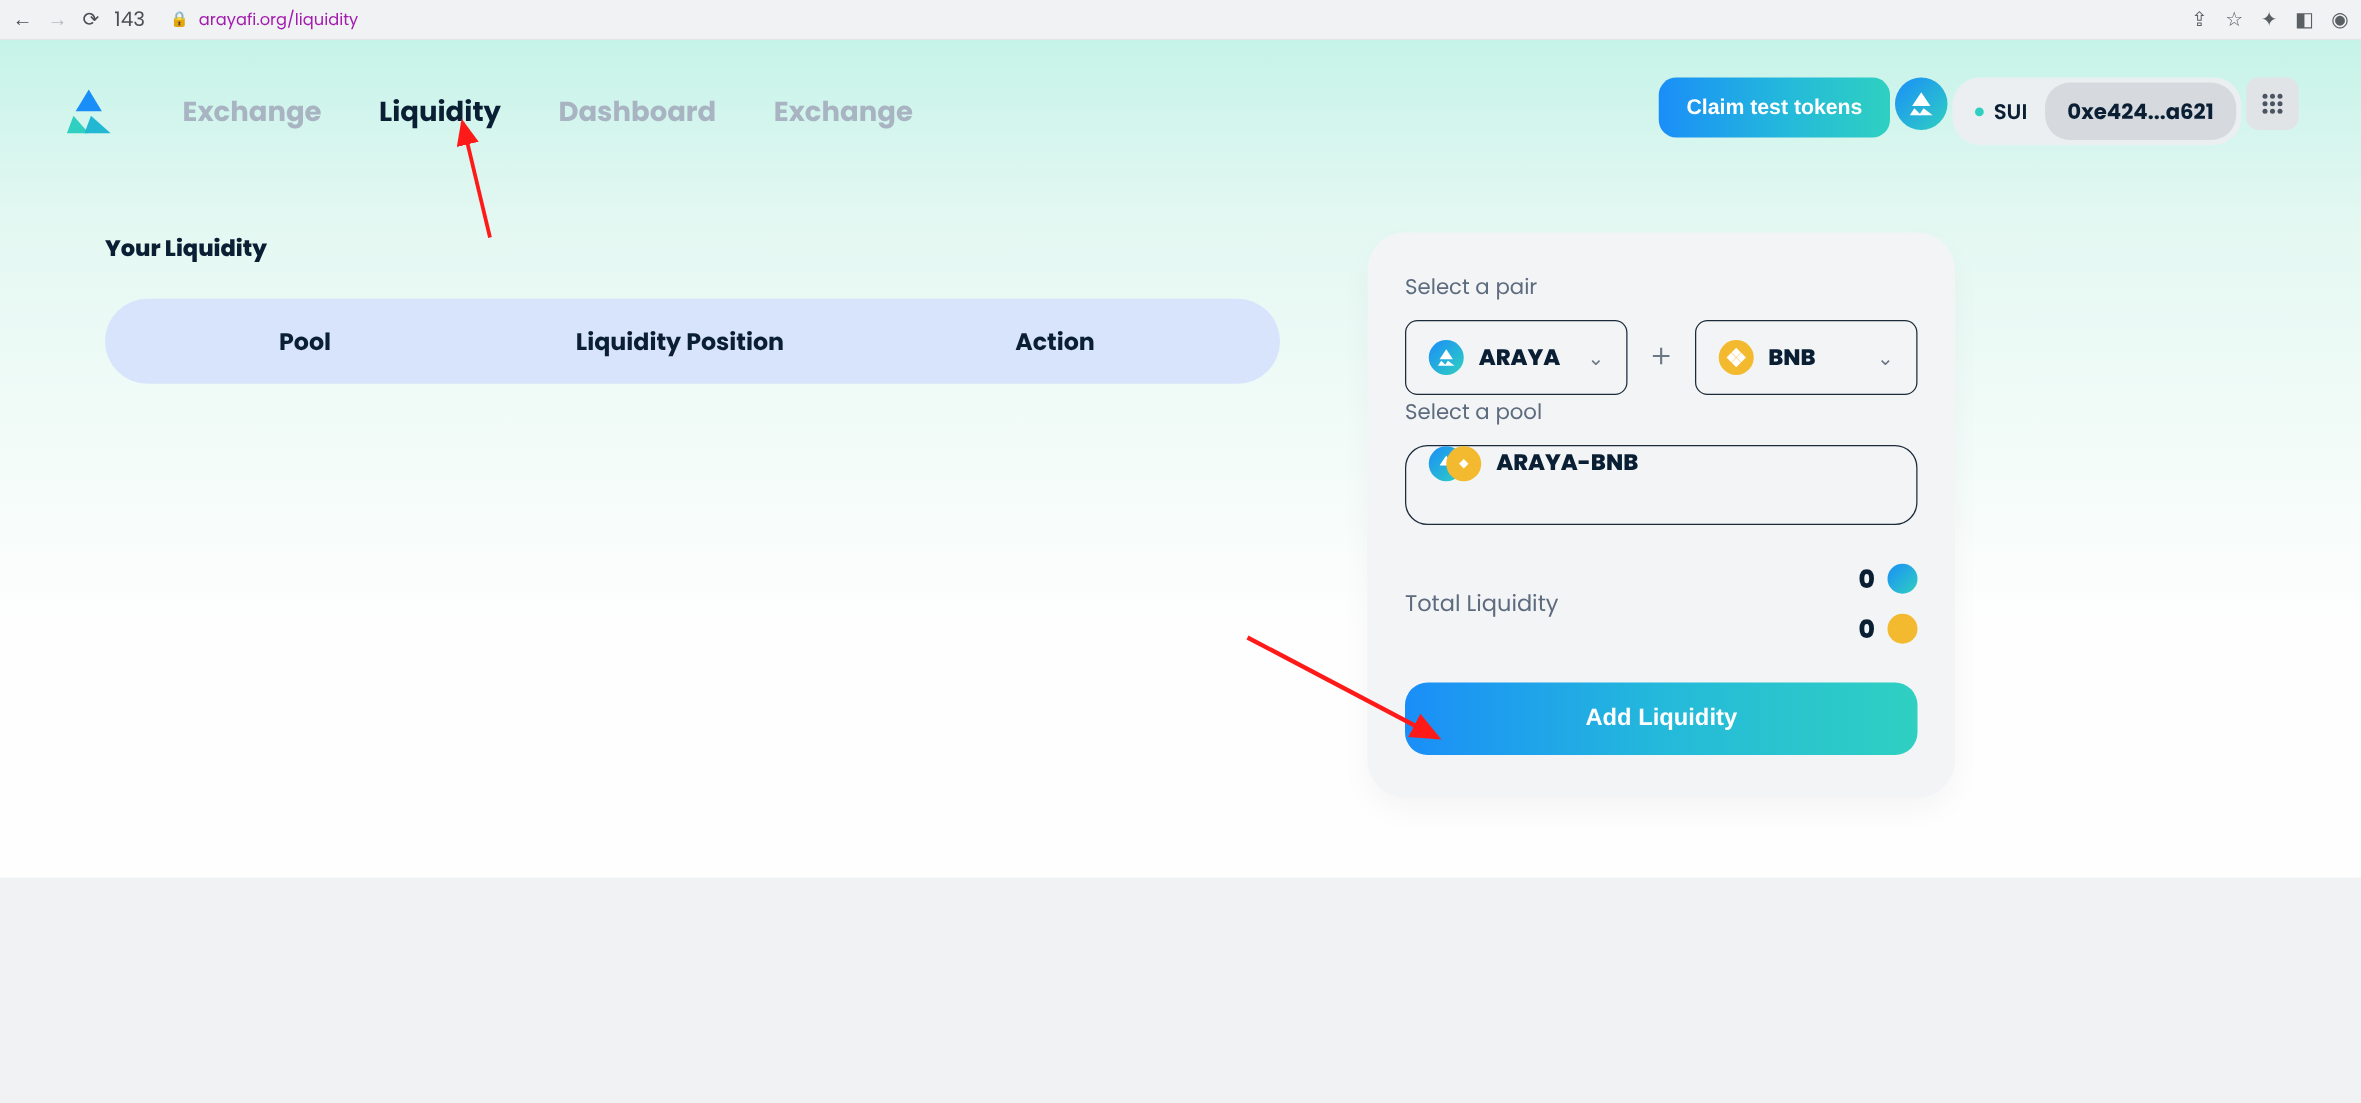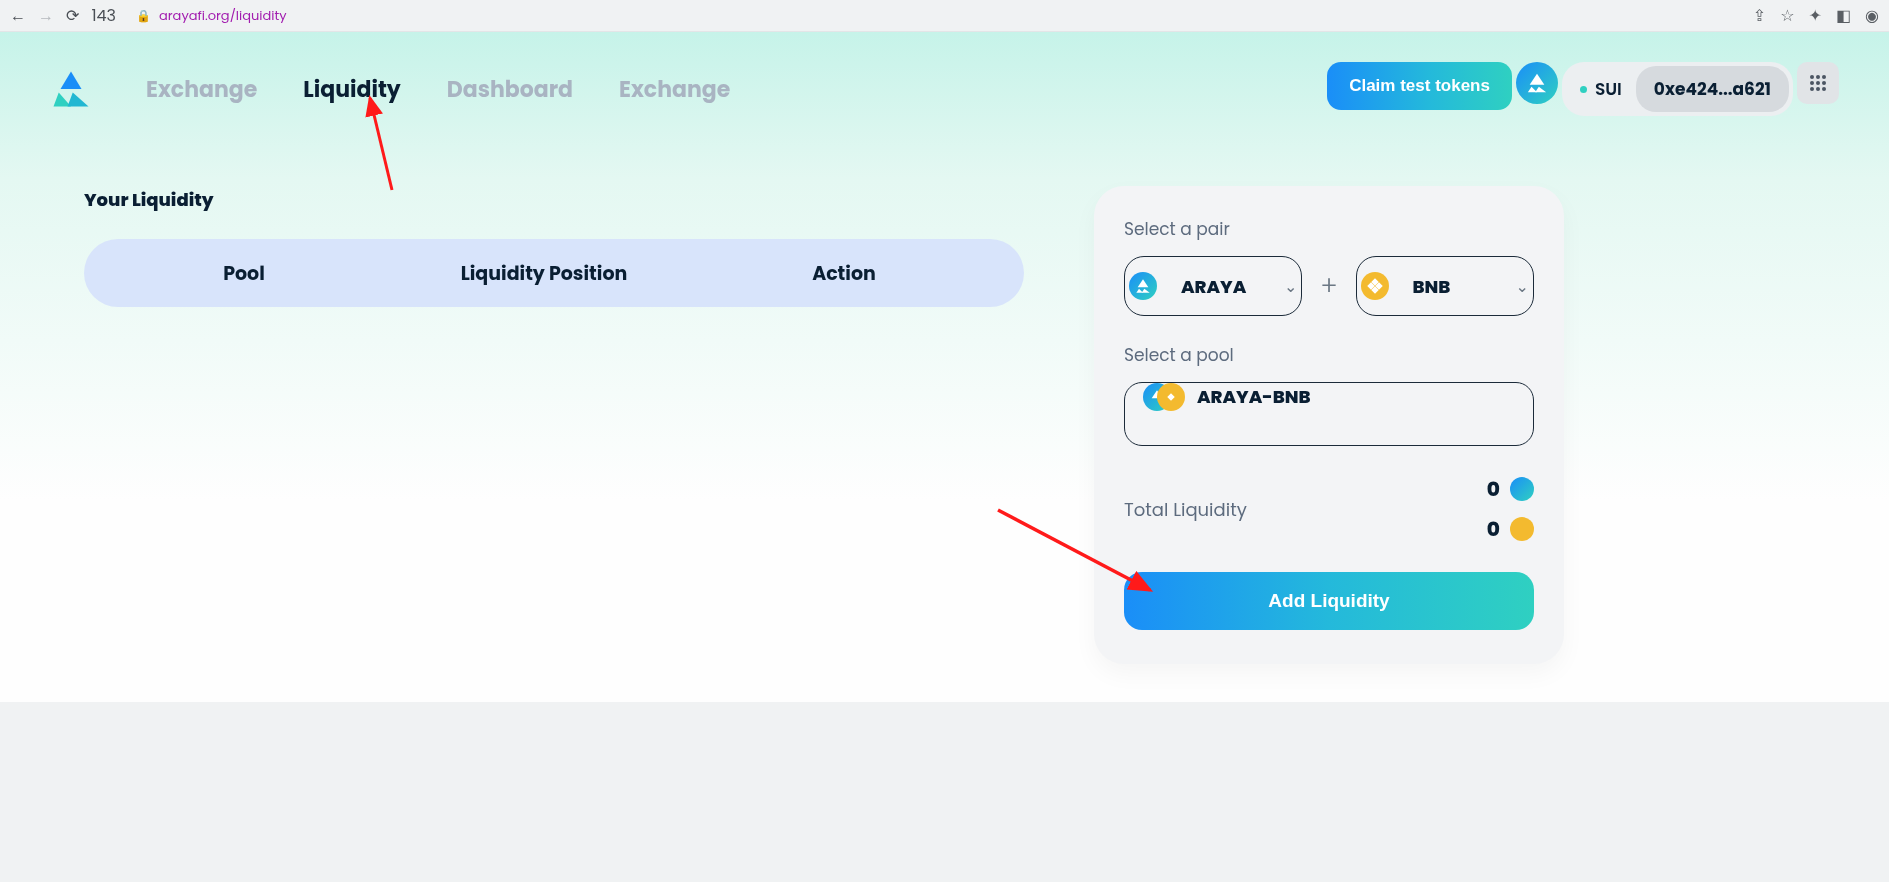--- a/index.html
+++ b/index.html
@@ -108,22 +108,22 @@
   .annot{position:absolute;pointer-events:none}
 
   
   .card{
     width:470px;background:var(--card);border-radius:30px;padding:30px 30px 34px 30px;
     box-shadow:0 10px 25px rgba(0,0,0,0.04);
   }
   .card .lbl{font-size:17px;color:var(--muted2);margin-bottom:14px}
   .pair-row{display:flex;align-items:center;gap:18px}
   .sel{
-    flex:1;border:1.5px solid #1c2b3a;border-radius:20px;height:60px;
-    display:flex;align-items:center;gap:24px;padding:0 4px;cursor:pointer;background:transparent;
+    flex:1;border:1.5px solid #1c2b3a;border-radius:10px;height:60px;
+    display:flex;align-items:center;gap:12px;padding:0 18px;cursor:pointer;background:transparent;
   }
   .sel .t-icon{width:28px;height:28px;border-radius:50%;flex:0 0 28px}
   .sel .t-name{font-weight:800;font-size:18px;color:#0a1f33}
   .sel .chev{margin-left:auto;color:#6b7784}
   .plus{font-size:26px;color:#6b7784;font-weight:300}
 
   .t-araya{background:linear-gradient(135deg,#1a8ef8,#2fd0c1);display:flex;align-items:center;justify-content:center}
   .t-bnb{background:var(--bnb);display:flex;align-items:center;justify-content:center}
 
   .pool-sel{
@@ -252,21 +252,21 @@
                 <rect x="2" y="8" width="8" height="8" transform="rotate(45 6 12)" fill="#fff"></rect>
                 <rect x="14" y="8" width="8" height="8" transform="rotate(45 18 12)" fill="#fff"></rect>
                 <rect x="8" y="14" width="8" height="8" transform="rotate(45 12 18)" fill="#fff"></rect>
               </svg>
           </span>
           <span class="t-name">BNB</span>
           <span class="chev">⌄</span>
         </div>
       </div>
 
-      <div class="lbl" style="margin-top:26px">Select a pool</div>
+      <div class="lbl" style="">Select a pool</div>
       <div class="pool-sel">
         <span class="pair-icons">
           <span class="i a t-araya">
               <svg width="16" height="16" viewBox="0 0 24 24">
                 <polygon points="12,2 20,14 4,14" fill="#fff"></polygon>
               </svg>
             </span>
           <span class="i b t-bnb">
               <svg width="16" height="16" viewBox="0 0 24 24">
                 <rect x="8" y="8" width="8" height="8" transform="rotate(45 12 12)" fill="#fff"></rect>

